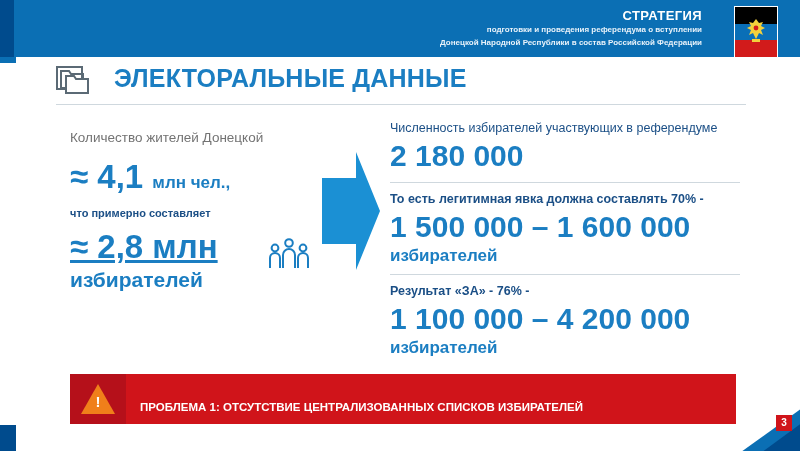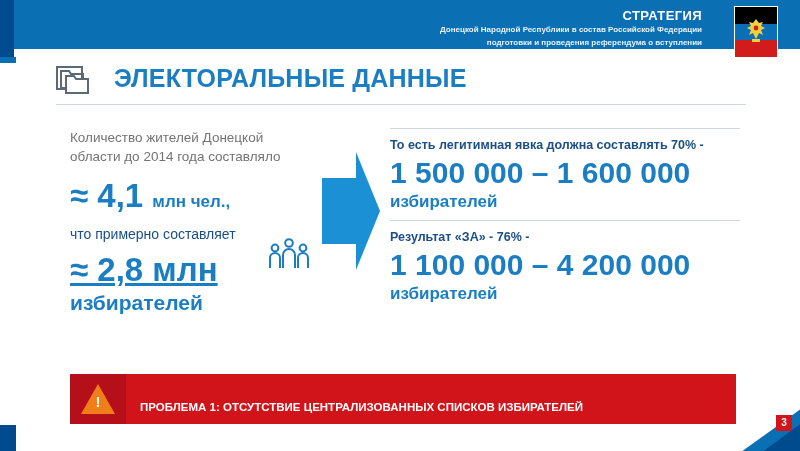--- a/index.html
+++ b/index.html
@@ -12,21 +12,21 @@
     font-family: "Liberation Sans", sans-serif;
     background: #ffffff;
     overflow: hidden;
     position: relative;
   }
 
   
   .header {
     position: absolute;
     left: 0; top: 0;
-    width: 800px; height: 49px;
+    width: 800px; height: 57px;
     background: #0b6fb4;
   }
   .header-stripe-left {
     position: absolute;
     left: 0; top: 0;
     width: 14px; height: 57px;
     background: #004b8d;
   }
   .header-texts {
     position: absolute;
@@ -118,23 +118,24 @@
     font-size: 33px;
     line-height: 36px;
     white-space: nowrap;
   }
   .lc-big1 .unit {
     font-size: 17px;
     font-weight: bold;
     text-align: right;
   }
   .lc-line2 {
-    font-size: 14px;
+    font-size: 11px;
     color: #1b4f86;
     margin-top: 6px;
+    font-weight: bold;
   }
   .lc-big2 {
     margin-top: 10px;
     color: #1b7ec2;
     font-weight: bold;
     font-size: 33px;
     line-height: 36px;
     white-space: nowrap;
     text-decoration: underline;
   }
@@ -296,22 +297,22 @@
     background: #0b6fb4;
   }
 </style>
 </head>
 <body>
 
 <div class="header">
   <div class="header-stripe-left"></div>
   <div class="header-texts">
     <div class="header-title">СТРАТЕГИЯ</div>
+    <div class="header-sub">подготовки и проведения референдума о вступлении</div>
     <div class="header-sub">Донецкой Народной Республики в состав Российской Федерации</div>
-    <div class="header-sub">подготовки и проведения референдума о вступлении</div>
   </div>
   <div class="emblem">
     <svg class="emblem-eagle" viewBox="0 0 26 30">
       <path d="M13 2 L16 6 L20 5 L18 9 L22 11 L18 13 L20 18 L16 16 L13 22 L10 16 L6 18 L8 13 L4 11 L8 9 L6 5 L10 6 Z" fill="#f2d13c"></path>
       <circle cx="13" cy="11" r="2.4" fill="#d21b1b"></circle>
       <path d="M9 22 h8 v3 h-8 z" fill="#f2d13c"></path>
     </svg>
   </div>
 </div>
 <div class="edge-left-top"></div>
@@ -321,21 +322,20 @@
     <rect x="1" y="5" width="25" height="22" fill="none" stroke="#5b6a75" stroke-width="2"></rect>
     <path d="M5 9 h8 l2 3 h12 v14 h-22 z" fill="none" stroke="#5b6a75" stroke-width="2"></path>
     <path d="M10 14 h8 l2 3 h12 v14 h-22 z" fill="#ffffff" stroke="#5b6a75" stroke-width="2"></path>
   </svg>
   <div class="slide-title">ЭЛЕКТОРАЛЬНЫЕ ДАННЫЕ</div>
 </div>
 <div class="title-underline"></div>
 
 <div class="left-col">
   <div class="lc-line1">Количество жителей Донецкой</div>
-  <div class="lc-line1">области до 2014 года составляло</div>
   <div class="lc-big1">
     <span>≈ 4,1</span>
     <span class="unit">млн чел.,</span>
   </div>
   <div class="lc-line2">что примерно составляет</div>
   <div class="lc-big2">≈ 2,8 млн</div>
   <div class="lc-big2-sub">избирателей</div>
 
   <svg class="people-icon" viewBox="0 0 46 36">
     <g fill="none" stroke="#1b7ec2" stroke-width="2">
@@ -347,20 +347,24 @@
       <path d="M32 32 v-10 a5 5 0 0 1 10 0 v10"></path>
     </g>
   </svg>
 </div>
 
 <svg class="arrow" viewBox="0 0 58 118">
   <path d="M0 26 H34 V0 L58 59 L34 118 V92 H0 Z" fill="#1b90d4"></path>
 </svg>
 
 <div class="right-col">
+  <div class="rc-block">
+    <div class="rc-label plain">Численность избирателей участвующих в референдуме</div>
+    <div class="rc-big">2 180 000</div>
+  </div>
   <div class="rc-divider"></div>
   <div class="rc-block">
     <div class="rc-label">То есть легитимная явка должна составлять 70% -</div>
     <div class="rc-big">1 500 000 – 1 600 000</div>
     <div class="rc-sub">избирателей</div>
   </div>
   <div class="rc-divider"></div>
   <div class="rc-block">
     <div class="rc-label">Результат «ЗА» - 76% -</div>
     <div class="rc-big">1 100 000 – 4 200 000</div>

